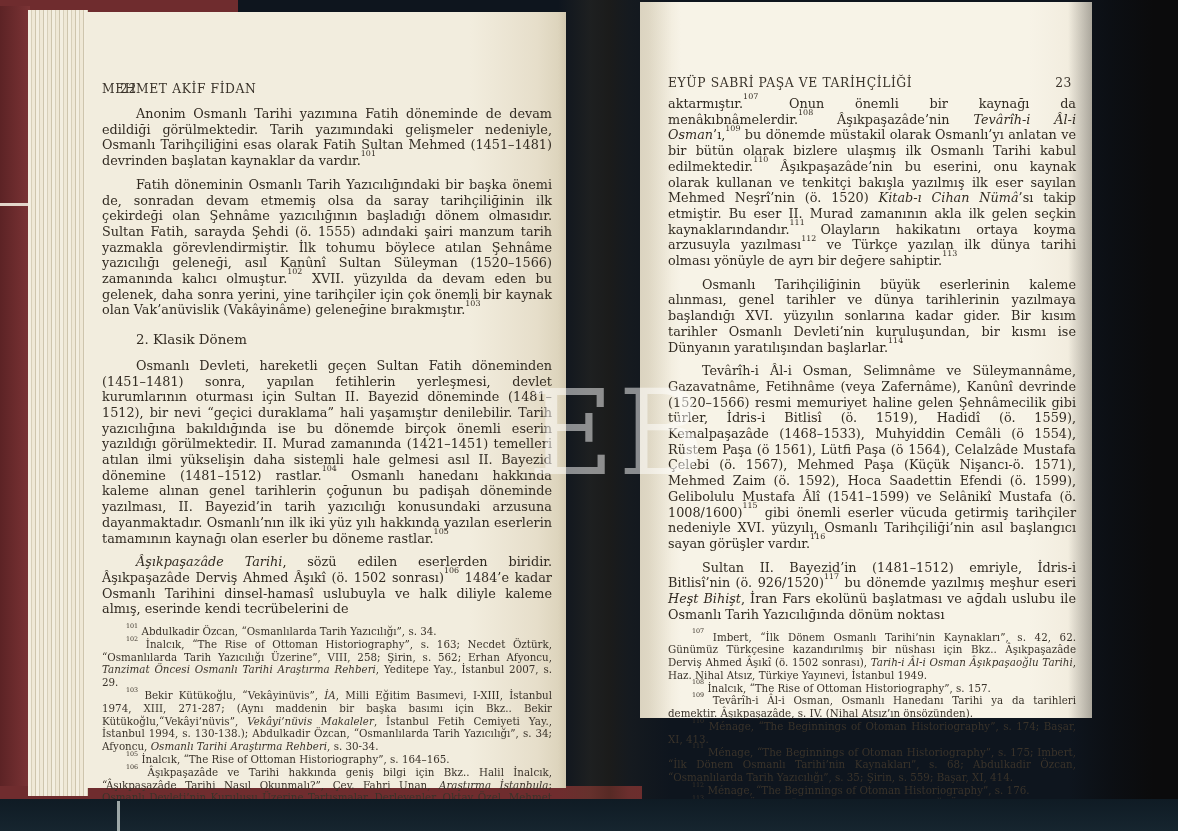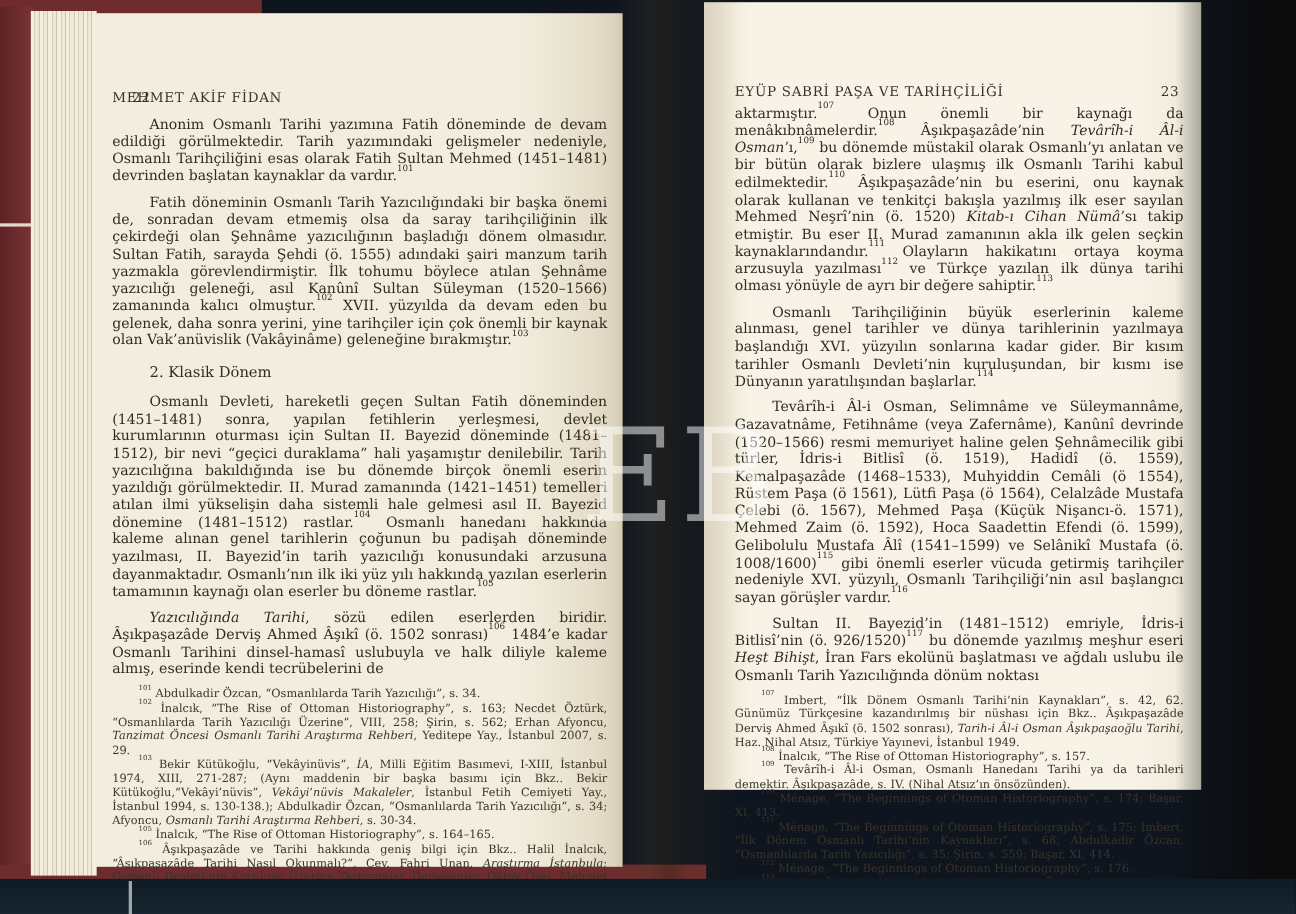--- a/index.html
+++ b/index.html
@@ -70,21 +70,21 @@
   <div class="page page-left">
     <div class="page-head">
       <span class="pgnum-left">22</span>
       <span class="runhead">MEHMET AKİF FİDAN</span>
     </div>
     <div class="page-body">
       <p>Anonim Osmanlı Tarihi yazımına Fatih döneminde de devam edildiği görülmektedir. Tarih yazımındaki gelişmeler nedeniyle, Osmanlı Tarihçiliğini esas olarak Fatih Sultan Mehmed (1451–1481) devrinden başlatan kaynaklar da vardır.<sup>101</sup></p>
       <p>Fatih döneminin Osmanlı Tarih Yazıcılığındaki bir başka önemi de, sonradan devam etmemiş olsa da saray tarihçiliğinin ilk çekirdeği olan Şehnâme yazıcılığının başladığı dönem olmasıdır. Sultan Fatih, sarayda Şehdi (ö. 1555) adındaki şairi manzum tarih yazmakla görevlendirmiştir. İlk tohumu böylece atılan Şehnâme yazıcılığı geleneği, asıl Kanûnî Sultan Süleyman (1520–1566) zamanında kalıcı olmuştur.<sup>102</sup> XVII. yüzyılda da devam eden bu gelenek, daha sonra yerini, yine tarihçiler için çok önemli bir kaynak olan Vak’anüvislik (Vakâyinâme) geleneğine bırakmıştır.<sup>103</sup></p>
       <div class="section-heading">2. Klasik Dönem</div>
       <p>Osmanlı Devleti, hareketli geçen Sultan Fatih döneminden (1451–1481) sonra, yapılan fetihlerin yerleşmesi, devlet kurumlarının oturması için Sultan II. Bayezid döneminde (1481–1512), bir nevi “geçici duraklama” hali yaşamıştır denilebilir. Tarih yazıcılığına bakıldığında ise bu dönemde birçok önemli eserin yazıldığı görülmektedir. II. Murad zamanında (1421–1451) temelleri atılan ilmi yükselişin daha sistemli hale gelmesi asıl II. Bayezid dönemine (1481–1512) rastlar.<sup>104</sup> Osmanlı hanedanı hakkında kaleme alınan genel tarihlerin çoğunun bu padişah döneminde yazılması, II. Bayezid’in tarih yazıcılığı konusundaki arzusuna dayanmaktadır. Osmanlı’nın ilk iki yüz yılı hakkında yazılan eserlerin tamamının kaynağı olan eserler bu döneme rastlar.<sup>105</sup></p>
-      <p><i>Yazıcılığında Tarihi</i>, sözü edilen eserlerden biridir. Âşıkpaşazâde Derviş Ahmed Âşıkî (ö. 1502 sonrası)<sup>106</sup> 1484’e kadar Osmanlı Tarihini dinsel-hamasî uslubuyla ve halk diliyle kaleme almış, eserinde kendi tecrübelerini de</p>
+      <p><i>Âşıkpaşazâde Tarihi</i>, sözü edilen eserlerden biridir. Âşıkpaşazâde Derviş Ahmed Âşıkî (ö. 1502 sonrası)<sup>106</sup> 1484’e kadar Osmanlı Tarihini dinsel-hamasî uslubuyla ve halk diliyle kaleme almış, eserinde kendi tecrübelerini de</p>
     </div>
     <div class="page-foot">
       <p><sup>101</sup> Abdulkadir Özcan, “Osmanlılarda Tarih Yazıcılığı”, s. 34.</p>
       <p><sup>102</sup> İnalcık, “The Rise of Ottoman Historiography”, s. 163; Necdet Öztürk, “Osmanlılarda Tarih Yazıcılığı Üzerine”, VIII, 258; Şirin, s. 562; Erhan Afyoncu, <i>Tanzimat Öncesi Osmanlı Tarihi Araştırma Rehberi</i>, Yeditepe Yay., İstanbul 2007, s. 29.</p>
       <p><sup>103</sup> Bekir Kütükoğlu, “Vekâyinüvis”, <i>İA</i>, Milli Eğitim Basımevi, I-XIII, İstanbul 1974, XIII, 271-287; (Aynı maddenin bir başka basımı için Bkz.. Bekir Kütükoğlu,“Vekâyi’nüvis”, <i>Vekâyi’nüvis Makaleler</i>, İstanbul Fetih Cemiyeti Yay., İstanbul 1994, s. 130-138.); Abdulkadir Özcan, “Osmanlılarda Tarih Yazıcılığı”, s. 34; Afyoncu, <i>Osmanlı Tarihi Araştırma Rehberi</i>, s. 30-34.</p>
       <p><sup>105</sup> İnalcık, “The Rise of Ottoman Historiography”, s. 164–165.</p>
       <p><sup>106</sup> Âşıkpaşazâde ve Tarihi hakkında geniş bilgi için Bkz.. Halil İnalcık, “Âşıkpaşazâde Tarihi Nasıl Okunmalı?”, Çev. Fahri Unan, <i>Araştırma İstanbula</i>; Osmanlı Devleti’nin Kuruluşu Üzerine Tartışmalar, Derleyenler, Oktay Özel, Mehmet Öz, İmge Kitabevi Yay., Ankara 2000, s. 119-145.</p>
     </div>
   </div>
 

